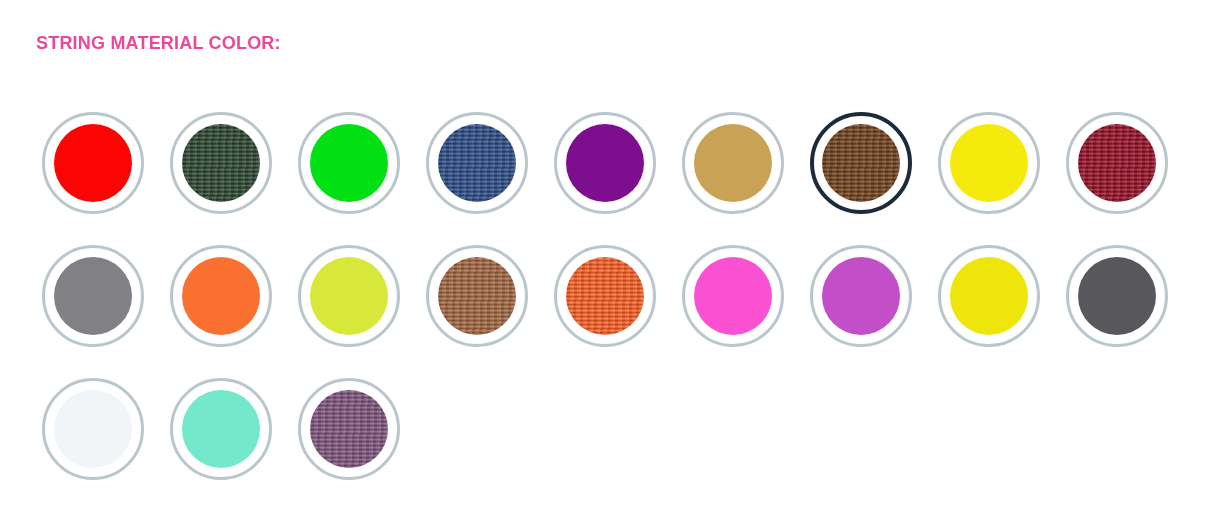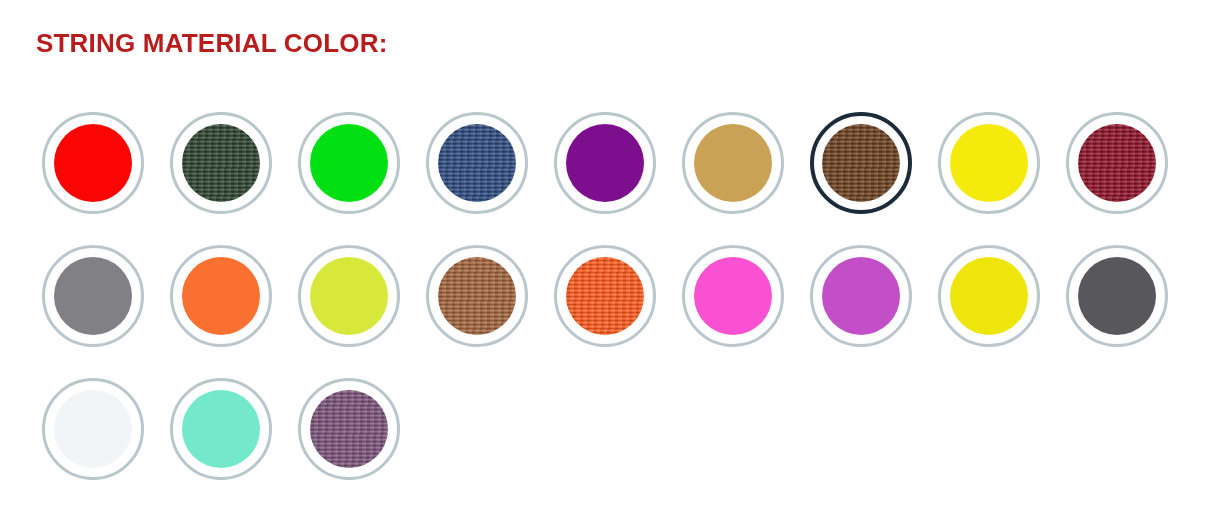--- a/index.html
+++ b/index.html
@@ -16,24 +16,24 @@
     position: relative;
   }
   #picker {
     position: absolute;
     inset: 0;
   }
   .title {
     position: absolute;
     left: 36px;
     top: 30px;
-    font-size: 26px;
+    font-size: 18px;
     font-weight: bold;
     letter-spacing: 0.2px;
-    color: #b91c1c;
+    color: #ec4899;
     white-space: nowrap;
     line-height: 26px;
   }
   .swatch-grid {
     position: absolute;
     left: 42px;
     top: 112px;
     width: 1160px;
   }
   .swatch-row {

